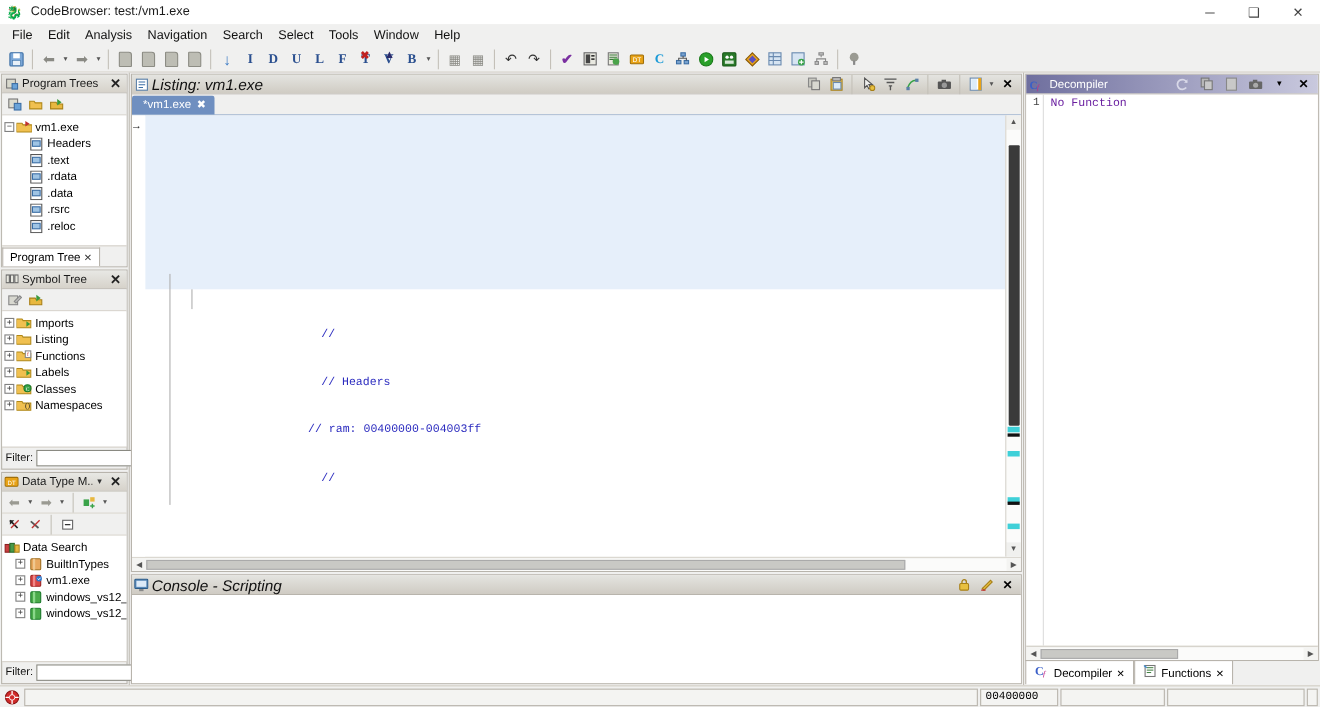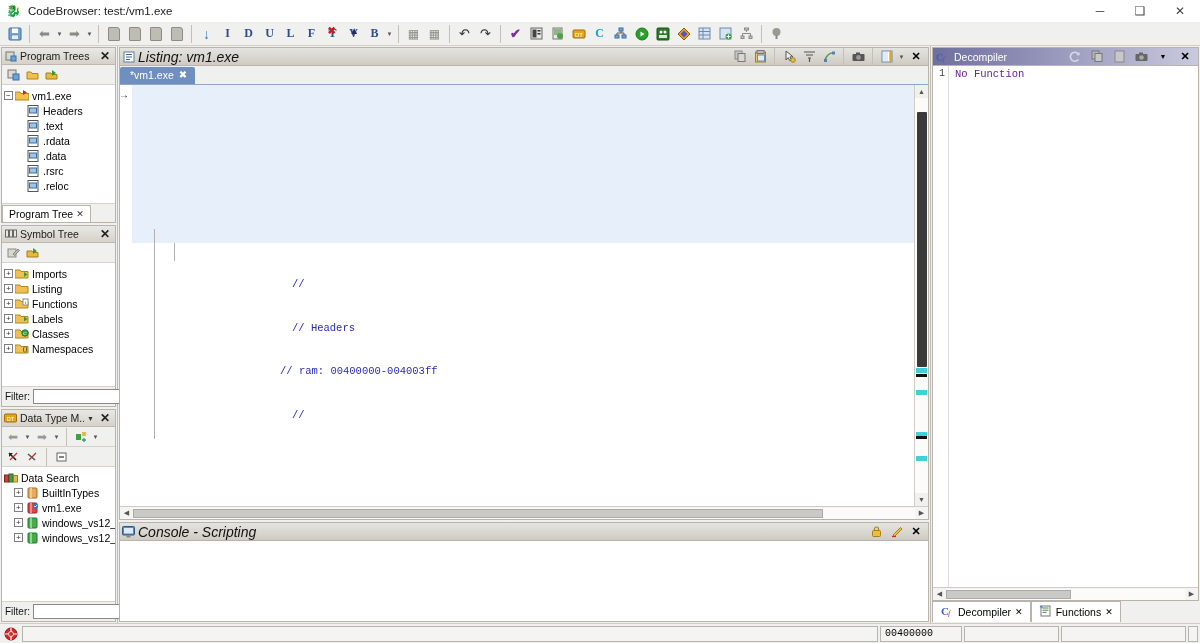--- a/index.html
+++ b/index.html
@@ -170,21 +170,21 @@
           background:#fff; border:1px solid #b8b4ac; border-bottom:none; }
   .dtab.inactive { background:#fff; }
 
   
   .statusbar { height:20px; flex:none; display:flex; align-items:center; background:#f0f0ef;
                border-top:1px solid #d0ccc4; padding:0 2px; gap:2px; }
   .sb-ico { width:18px; height:16px; display:flex; align-items:center; justify-content:center; font-size:11px; }
   .sb-cell { height:16px; border:1px solid #b8b4ac; background:#f4f4f2; display:flex; align-items:center;
              padding:0 4px; font-size:10px; }
   .sb-main { flex:1; }
-  .sb-addr { width:82px; font-family:"Liberation Mono",monospace; }
+  .sb-addr { width:71px; font-family:"Liberation Mono",monospace; }
   .sb-w { width:95px; }
   .sb-w2 { width:125px; }
   .sb-w3 { width:10px; }
 </style>
 </head>
 <body>
 
 <div class="app">
 
   <div class="titlebar">
@@ -192,20 +192,31 @@
       <span class="drag-icon">🐉</span>
     </div>
     <div class="tb-title">CodeBrowser: test:/vm1.exe</div>
     <div class="winbtns">
       <div class="winbtn">─</div>
       <div class="winbtn">❑</div>
       <div class="winbtn close">✕</div>
     </div>
   </div>
 
+  <div class="menubar">
+    <div class="menuitem">File</div>
+    <div class="menuitem">Edit</div>
+    <div class="menuitem">Analysis</div>
+    <div class="menuitem">Navigation</div>
+    <div class="menuitem">Search</div>
+    <div class="menuitem">Select</div>
+    <div class="menuitem">Tools</div>
+    <div class="menuitem">Window</div>
+    <div class="menuitem">Help</div>
+  </div>
 
   <div class="toolbar">
     <div class="tbtn">
       <svg width="14" height="14" viewBox="0 0 14 14">
           <rect x="1" y="1" width="12" height="12" rx="1" fill="#7ba7d7" stroke="#3b6ea5"></rect>
           <rect x="4" y="1.5" width="6" height="4.5" fill="#fff"></rect>
           <rect x="3.5" y="8" width="7" height="4.5" fill="#e8f0f8" stroke="#3b6ea5" stroke-width="0.5"></rect>
         </svg>
     </div>
     <div class="tsep"></div>

